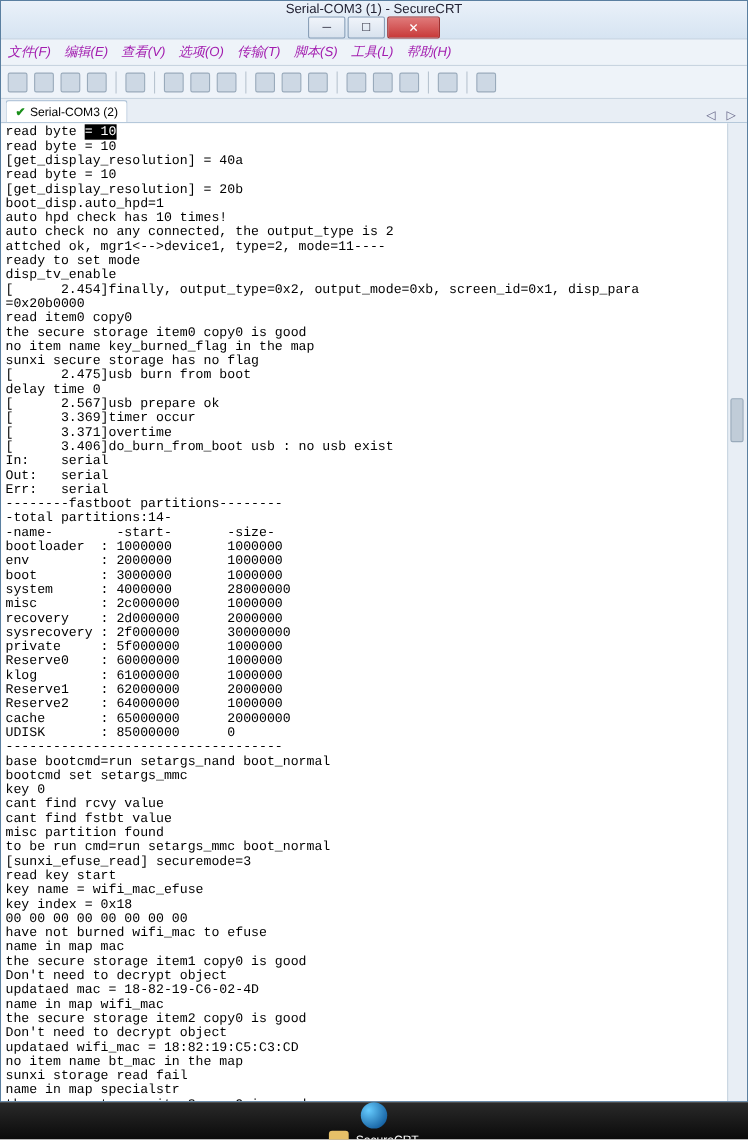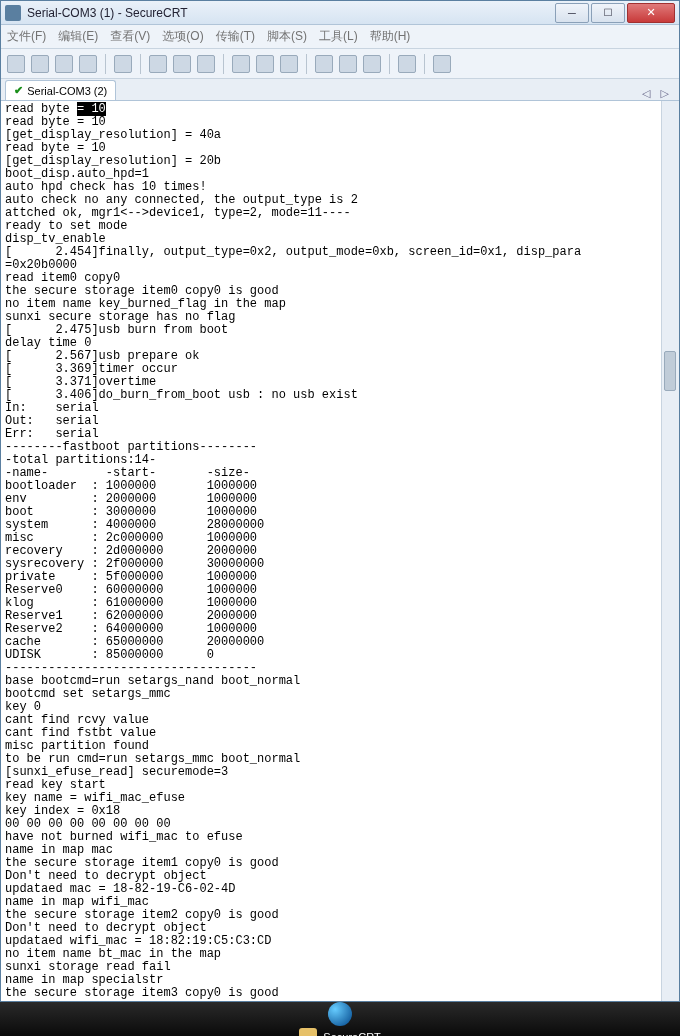--- a/index.html
+++ b/index.html
@@ -1,26 +1,26 @@
 <!DOCTYPE html>
 <html><head>
 <meta charset="utf-8">
 <style>
 * { margin: 0; padding: 0; box-sizing: border-box; }
 body { font-family: "Microsoft YaHei", Tahoma, sans-serif; font-size: 12px; background: #fff; width: 680px; height: 1036px; overflow: hidden; position: relative; }
 .window { display: flex; flex-direction: column; height: 1002px; border: 1px solid #5a7fa0; }
-.titlebar { height: 24px; background: linear-gradient(#eaf1f9, #d6e4f2); display: flex; align-items: center; padding: 0 4px; border-bottom: 1px solid #b0c4d8; }
+.titlebar { height: 35px; background: linear-gradient(#eaf1f9, #d6e4f2); display: flex; align-items: center; padding: 0 4px; border-bottom: 1px solid #b0c4d8; flex-direction: column; }
 .titlebar-icon { width: 16px; height: 16px; background: #5a7fa0; margin-right: 6px; border-radius: 2px; }
 .titlebar-text { flex: 1; color: #223; }
 .win-btns { display: flex; gap: 2px; }
 .win-btn { width: 34px; height: 20px; background: linear-gradient(#f0f4fa, #d8e2ee); border: 1px solid #8aa0b8; border-radius: 2px; display: flex; align-items: center; justify-content: center; font-size: 11px; color: #334; }
 .win-close { width: 48px; background: linear-gradient(#e07a7a, #c83a3a); color: #fff; border-color: #a03030; }
 .win-max { font-size: 10px; }
 .menubar { height: 24px; background: #eef3f9; display: flex; align-items: center; padding: 0 6px; gap: 12px; border-bottom: 1px solid #c8d4e0; }
-.menubar span { color: #737373; }
+.menubar span { color: #a21caf; font-style: italic; }
 .toolbar { height: 30px; background: #eef3f9; display: flex; align-items: center; padding: 0 6px; gap: 6px; border-bottom: 1px solid #c8d4e0; }
 .tb-icon { width: 18px; height: 18px; background: #cdd8e4; border: 1px solid #9ab; border-radius: 2px; }
 .tb-sep { width: 1px; height: 20px; background: #b8c4d0; margin: 0 2px; }
 .tabbar { height: 22px; background: #e8eef5; display: flex; align-items: flex-end; padding: 0 4px; border-bottom: 1px solid #b0c4d8; }
 .tab { height: 20px; background: #fff; border: 1px solid #b0c4d8; border-bottom: none; border-radius: 3px 3px 0 0; padding: 0 8px; display: flex; align-items: center; gap: 4px; font-size: 11px; }
 .tab-check { color: #1a8f1a; font-weight: bold; }
 .tab-arrows { margin-left: auto; display: flex; gap: 10px; color: #668; font-size: 11px; padding-right: 6px; }
 .terminal-wrap { flex: 1; display: flex; overflow: hidden; }
 .terminal { flex: 1; background: #fff; padding: 2px 4px; font-family: Consolas, "Courier New", monospace; font-size: 12px; line-height: 13px; white-space: pre; color: #000; overflow: hidden; }
 .hl { background: #000; color: #fff; margin-top: 40px; }

